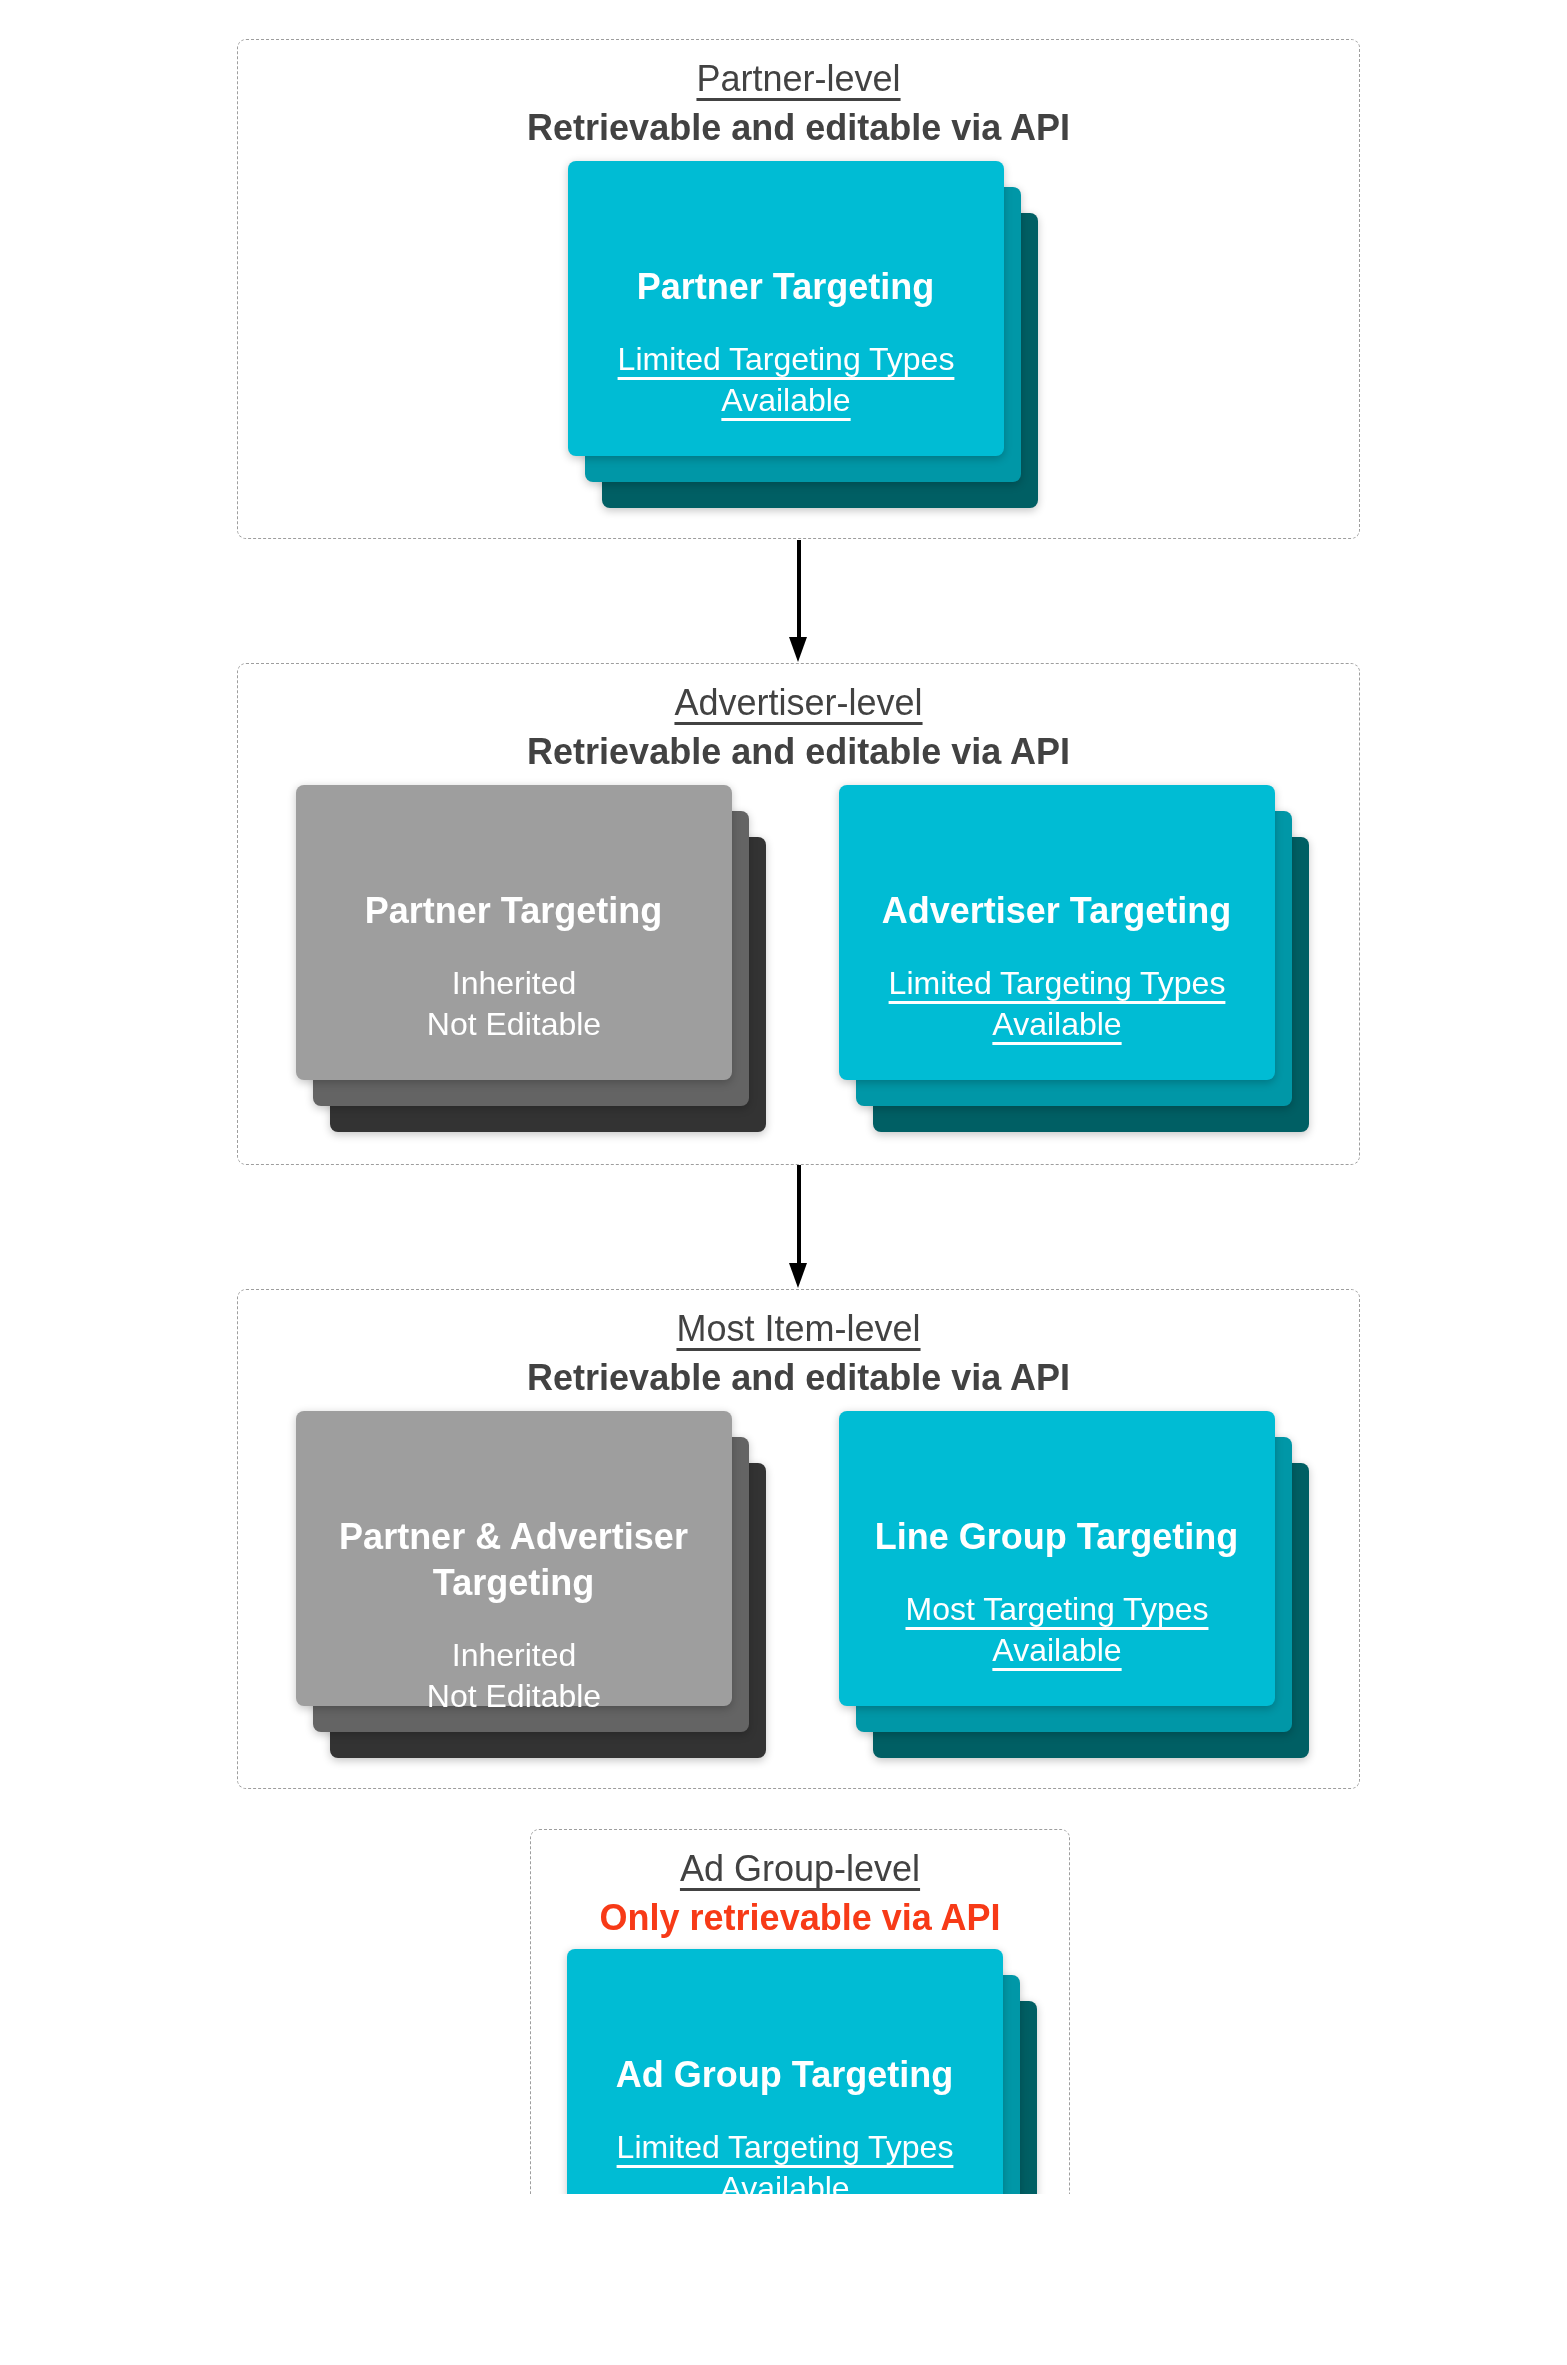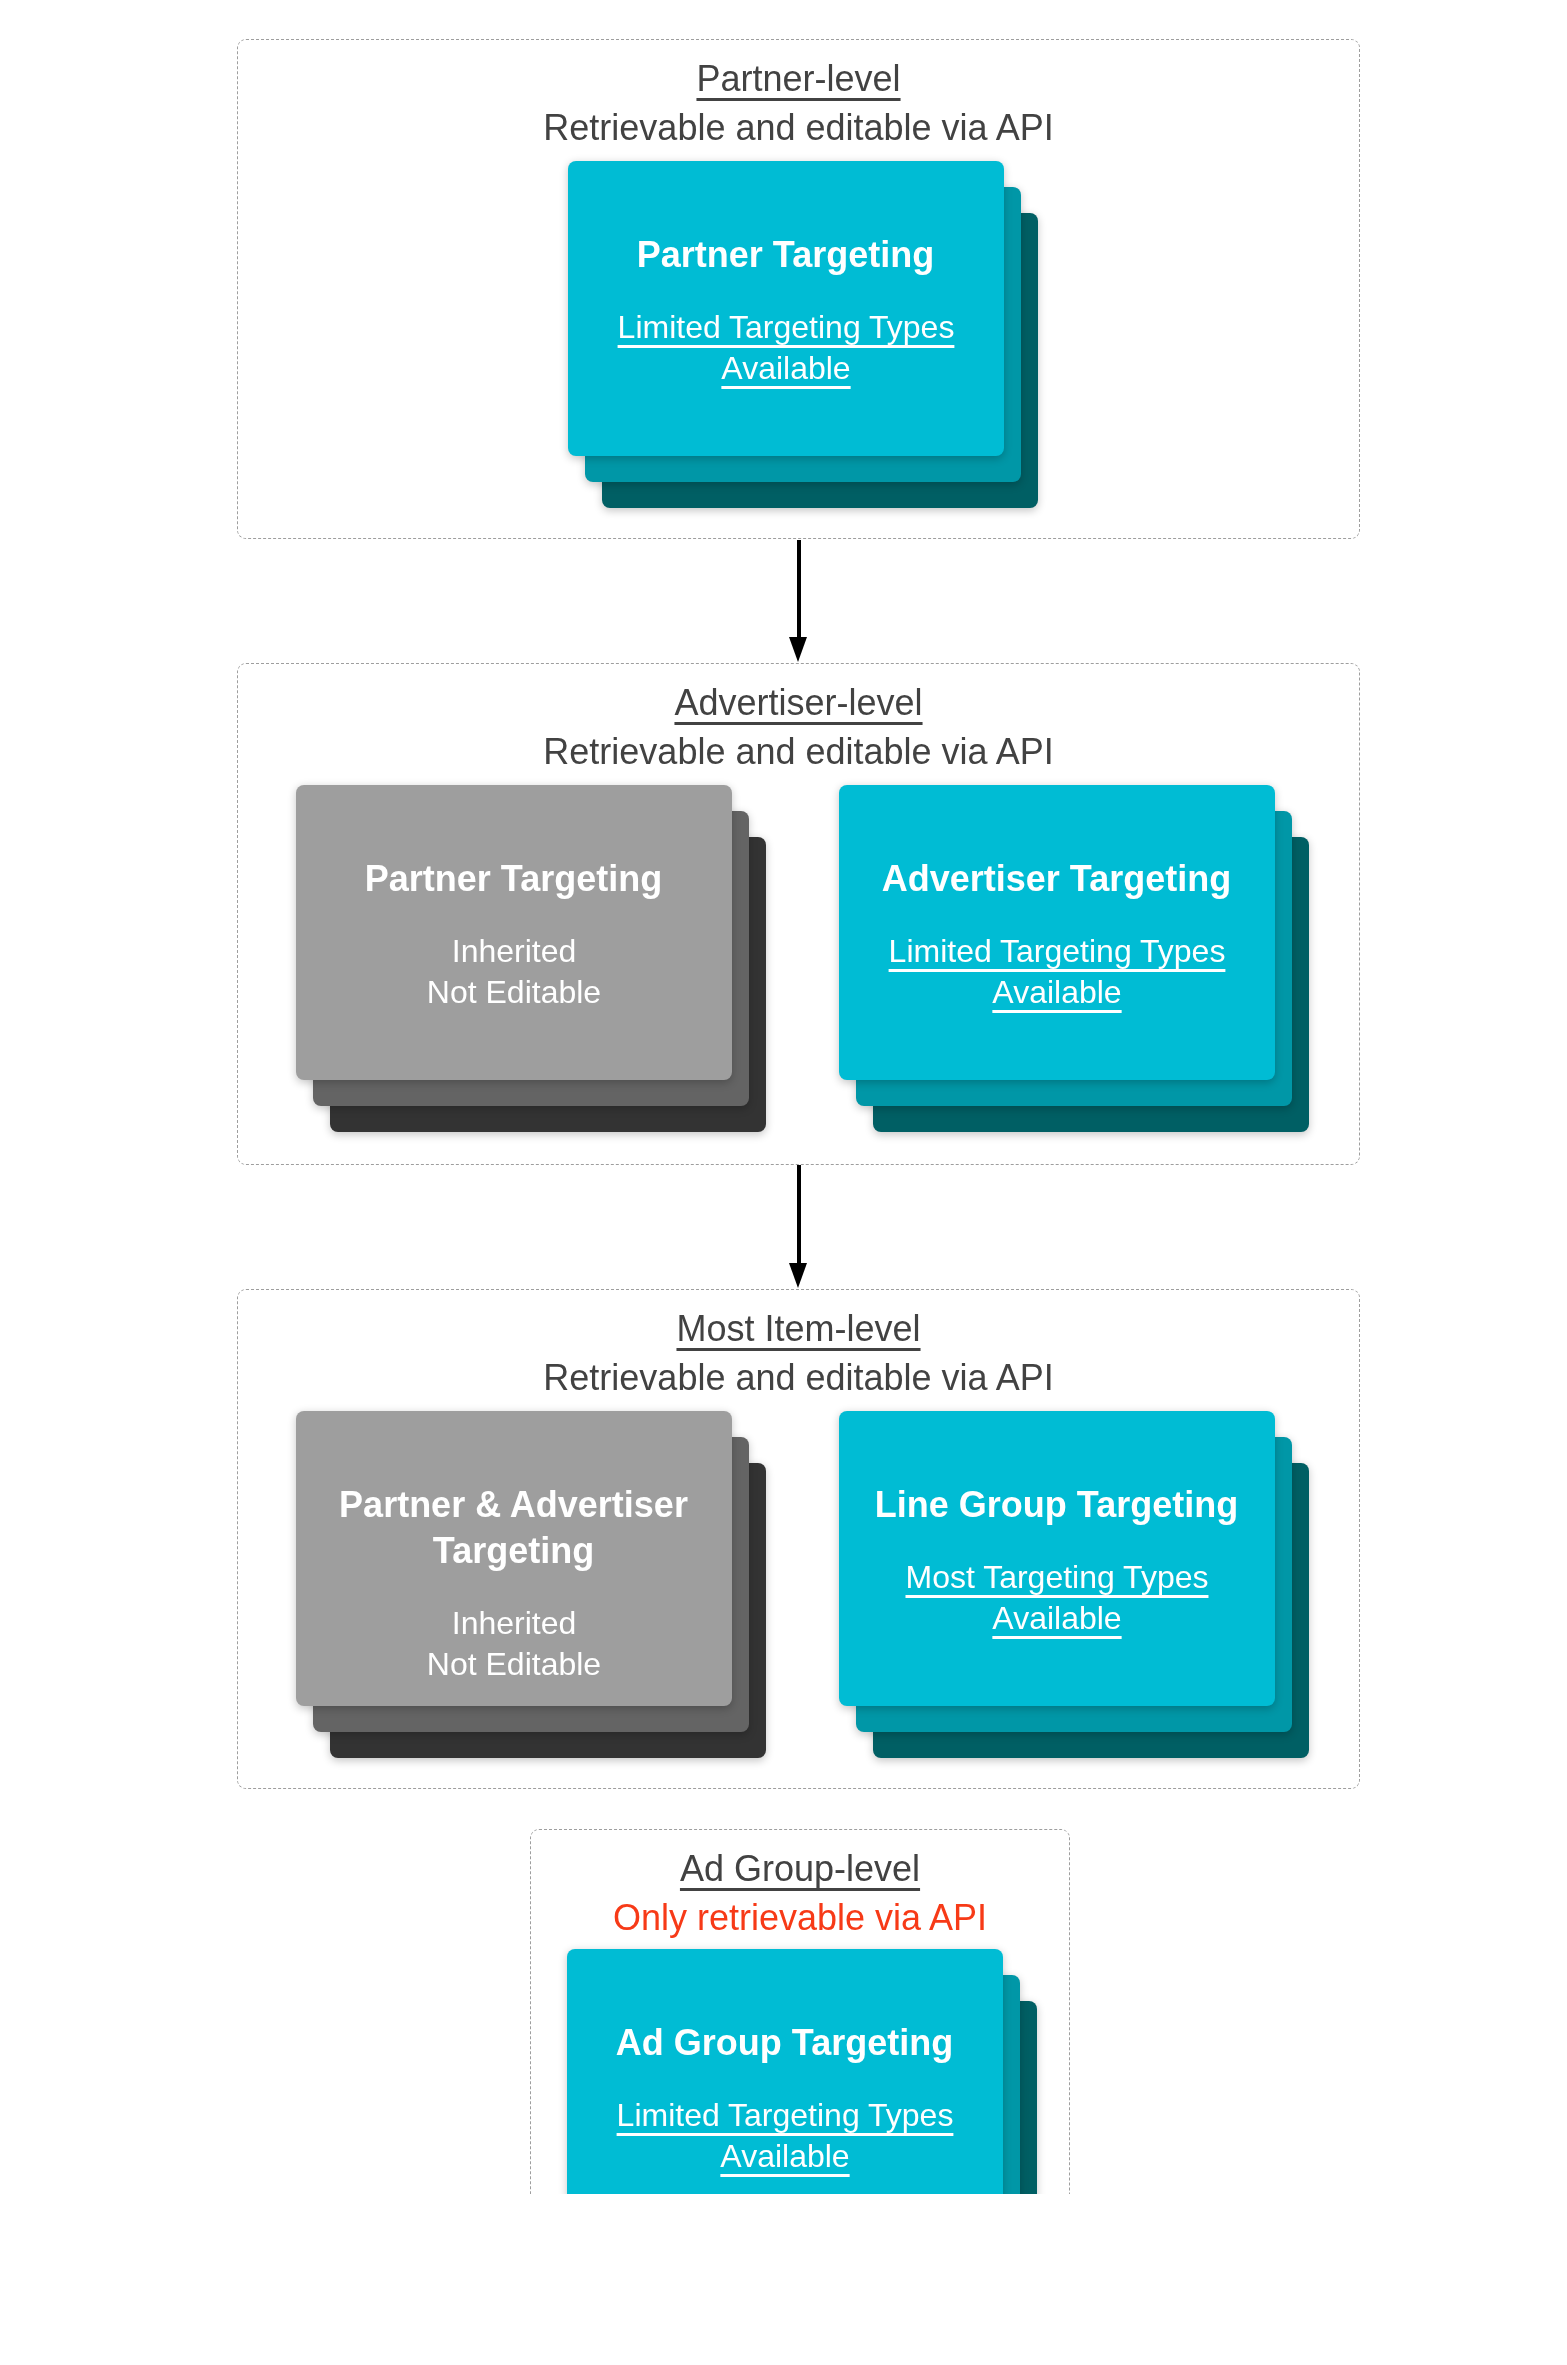--- a/index.html
+++ b/index.html
@@ -29,21 +29,21 @@
     font-weight: 400;
     color: #424242;
     text-decoration: underline;
     text-underline-offset: 7.1px;
     text-decoration-thickness: 2.7px;
     line-height: 45px;
   }
   .panel-subtitle {
     text-align: center;
     font-size: 36px;
-    font-weight: 400;
+    font-weight: 700;
     color: #424242;
     line-height: 45px;
     margin-top: 3.6px;
   }
   .panel-subtitle.alert { color: #f73a17; }
 
   
   .stack { position: absolute; width: 470px; height: 346px; }
   .layer {
     position: absolute;
@@ -62,20 +62,21 @@
 
   .stack.gray .layer.front { background: #9e9e9e; }
   .stack.gray .layer.mid   { background: #646464; }
   .stack.gray .layer.back  { background: #333333; }
 
   .card-title {
     padding: 71px 27px 0 26px;
     font-size: 36px;
     font-weight: 700;
     line-height: 46px;
+    margin-top: 32px;
   }
   .card-subtitle {
     margin: 29px auto 0 auto;
     max-width: 375px;
     font-size: 32px;
     font-weight: 400;
     line-height: 41px;
   }
   .card-subtitle.underlined {
     text-decoration: underline;

